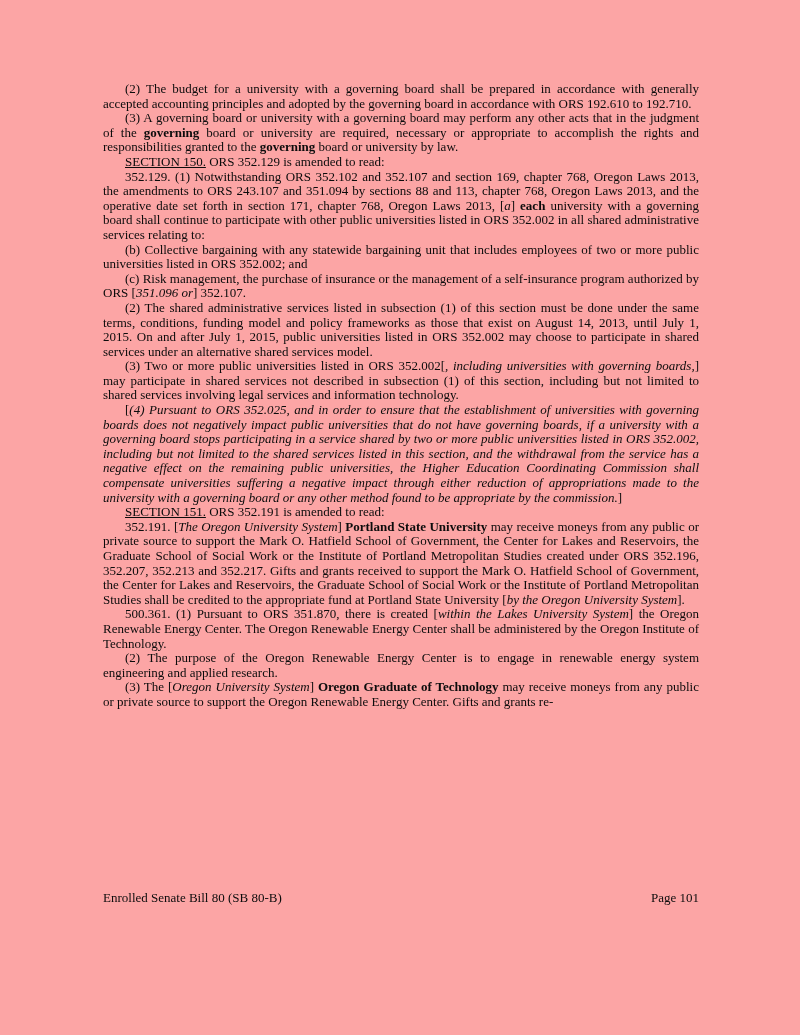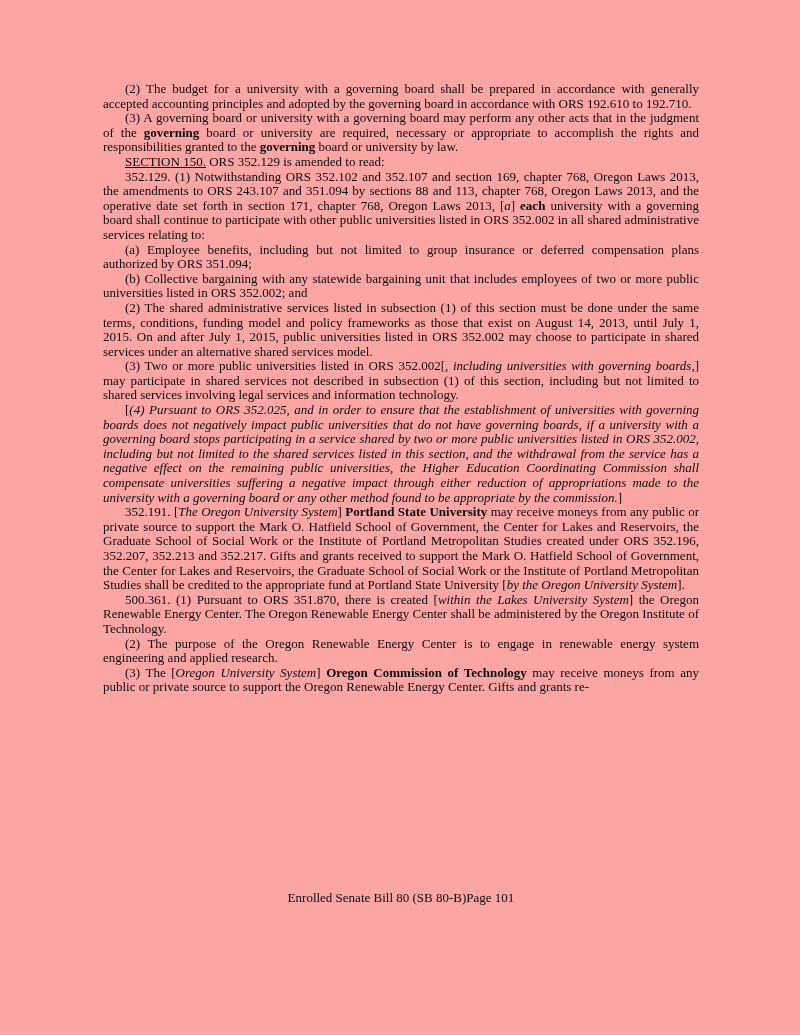--- a/index.html
+++ b/index.html
@@ -24,39 +24,40 @@
   .para { margin: 0; text-indent: 22px; }
   .seg-b  { font-weight: bold; }
   .seg-i  { font-style: italic; }
   .seg-bu { font-weight: normal; text-decoration: underline; }
   .page-footer {
     position: absolute;
     left: 103px;
     top: 891px;
     width: 596px;
     display: flex;
-    justify-content: center;
+    justify-content: space-between;
   }
 </style>
 </head>
 <body>
 
 <div class="page">
   <main class="body-text" id="doc-body">
       <p class="para"><span>(2) The budget for a university with a governing board shall be prepared in accordance with generally accepted accounting principles and adopted by the governing board in accordance with ORS 192.610 to 192.710.</span></p>
       <p class="para"><span>(3) A governing board or university with a governing board may perform any other acts that in the judgment of the </span><span class="seg-b">governing</span><span> board or university are required, necessary or appropriate to accomplish the rights and responsibilities granted to the </span><span class="seg-b">governing</span><span> board or university by law.</span></p>
       <p class="para"><span class="seg-bu">SECTION 150.</span><span> ORS 352.129 is amended to read:</span></p>
       <p class="para"><span>352.129. (1) Notwithstanding ORS 352.102 and 352.107 and section 169, chapter 768, Oregon Laws 2013, the amendments to ORS 243.107 and 351.094 by sections 88 and 113, chapter 768, Oregon Laws 2013, and the operative date set forth in section 171, chapter 768, Oregon Laws 2013, [</span><span class="seg-i">a</span><span>] </span><span class="seg-b">each</span><span> university with a governing board shall continue to participate with other public universities listed in ORS 352.002 in all shared administrative services relating to:</span></p>
-      <p class="para"><span>(a) Employee benefits, including but not limited to group insurance or deferred compensation plans authorized by ORS 351.094;</span></p>
       <p class="para"><span>(b) Collective bargaining with any statewide bargaining unit that includes employees of two or more public universities listed in ORS 352.002; and</span></p>
+      <p class="para"><span>(c) Risk management, the purchase of insurance or the management of a self-insurance program authorized by ORS [</span><span class="seg-i">351.096 or</span><span>] 352.107.</span></p>
       <p class="para"><span>(2) The shared administrative services listed in subsection (1) of this section must be done under the same terms, conditions, funding model and policy frameworks as those that exist on August 14, 2013, until July 1, 2015. On and after July 1, 2015, public universities listed in ORS 352.002 may choose to participate in shared services under an alternative shared services model.</span></p>
       <p class="para"><span>(3) Two or more public universities listed in ORS 352.002[</span><span class="seg-i">, including universities with governing boards,</span><span>] may participate in shared services not described in subsection (1) of this section, including but not limited to shared services involving legal services and information technology.</span></p>
       <p class="para"><span>[</span><span class="seg-i">(4) Pursuant to ORS 352.025, and in order to ensure that the establishment of universities with governing boards does not negatively impact public universities that do not have governing boards, if a university with a governing board stops participating in a service shared by two or more public universities listed in ORS 352.002, including but not limited to the shared services listed in this section, and the withdrawal from the service has a negative effect on the remaining public universities, the Higher Education Coordinating Commission shall compensate universities suffering a negative impact through either reduction of appropriations made to the university with a governing board or any other method found to be appropriate by the commission.</span><span>]</span></p>
+      <p class="para"><span class="seg-bu">SECTION 151.</span><span> ORS 352.191 is amended to read:</span></p>
       <p class="para"><span>352.191. [</span><span class="seg-i">The Oregon University System</span><span>] </span><span class="seg-b">Portland State University</span><span> may receive moneys from any public or private source to support the Mark O. Hatfield School of Government, the Center for Lakes and Reservoirs, the Graduate School of Social Work or the Institute of Portland Metropolitan Studies created under ORS 352.196, 352.207, 352.213 and 352.217. Gifts and grants received to support the Mark O. Hatfield School of Government, the Center for Lakes and Reservoirs, the Graduate School of Social Work or the Institute of Portland Metropolitan Studies shall be credited to the appropriate fund at Portland State University [</span><span class="seg-i">by the Oregon University System</span><span>].</span></p>
       <p class="para"><span>500.361. (1) Pursuant to ORS 351.870, there is created [</span><span class="seg-i">within the Lakes University System</span><span>] the Oregon Renewable Energy Center. The Oregon Renewable Energy Center shall be administered by the Oregon Institute of Technology.</span></p>
       <p class="para"><span>(2) The purpose of the Oregon Renewable Energy Center is to engage in renewable energy system engineering and applied research.</span></p>
-      <p class="para"><span>(3) The [</span><span class="seg-i">Oregon University System</span><span>] </span><span class="seg-b">Oregon Commission of Technology</span><span> may receive moneys from any public or private source to support the Oregon Renewable Energy Center. Gifts and grants re-</span></p>
+      <p class="para"><span>(3) The [</span><span class="seg-i">Oregon University System</span><span>] </span><span class="seg-b">Oregon Graduate of Technology</span><span> may receive moneys from any public or private source to support the Oregon Renewable Energy Center. Gifts and grants re-</span></p>
     </main>
   <footer class="page-footer">
     <span class="footer-left">Enrolled Senate Bill 80 (SB 80-B)</span>
     <span class="footer-right">Page 101</span>
   </footer>
 </div>
 
 </body></html>

